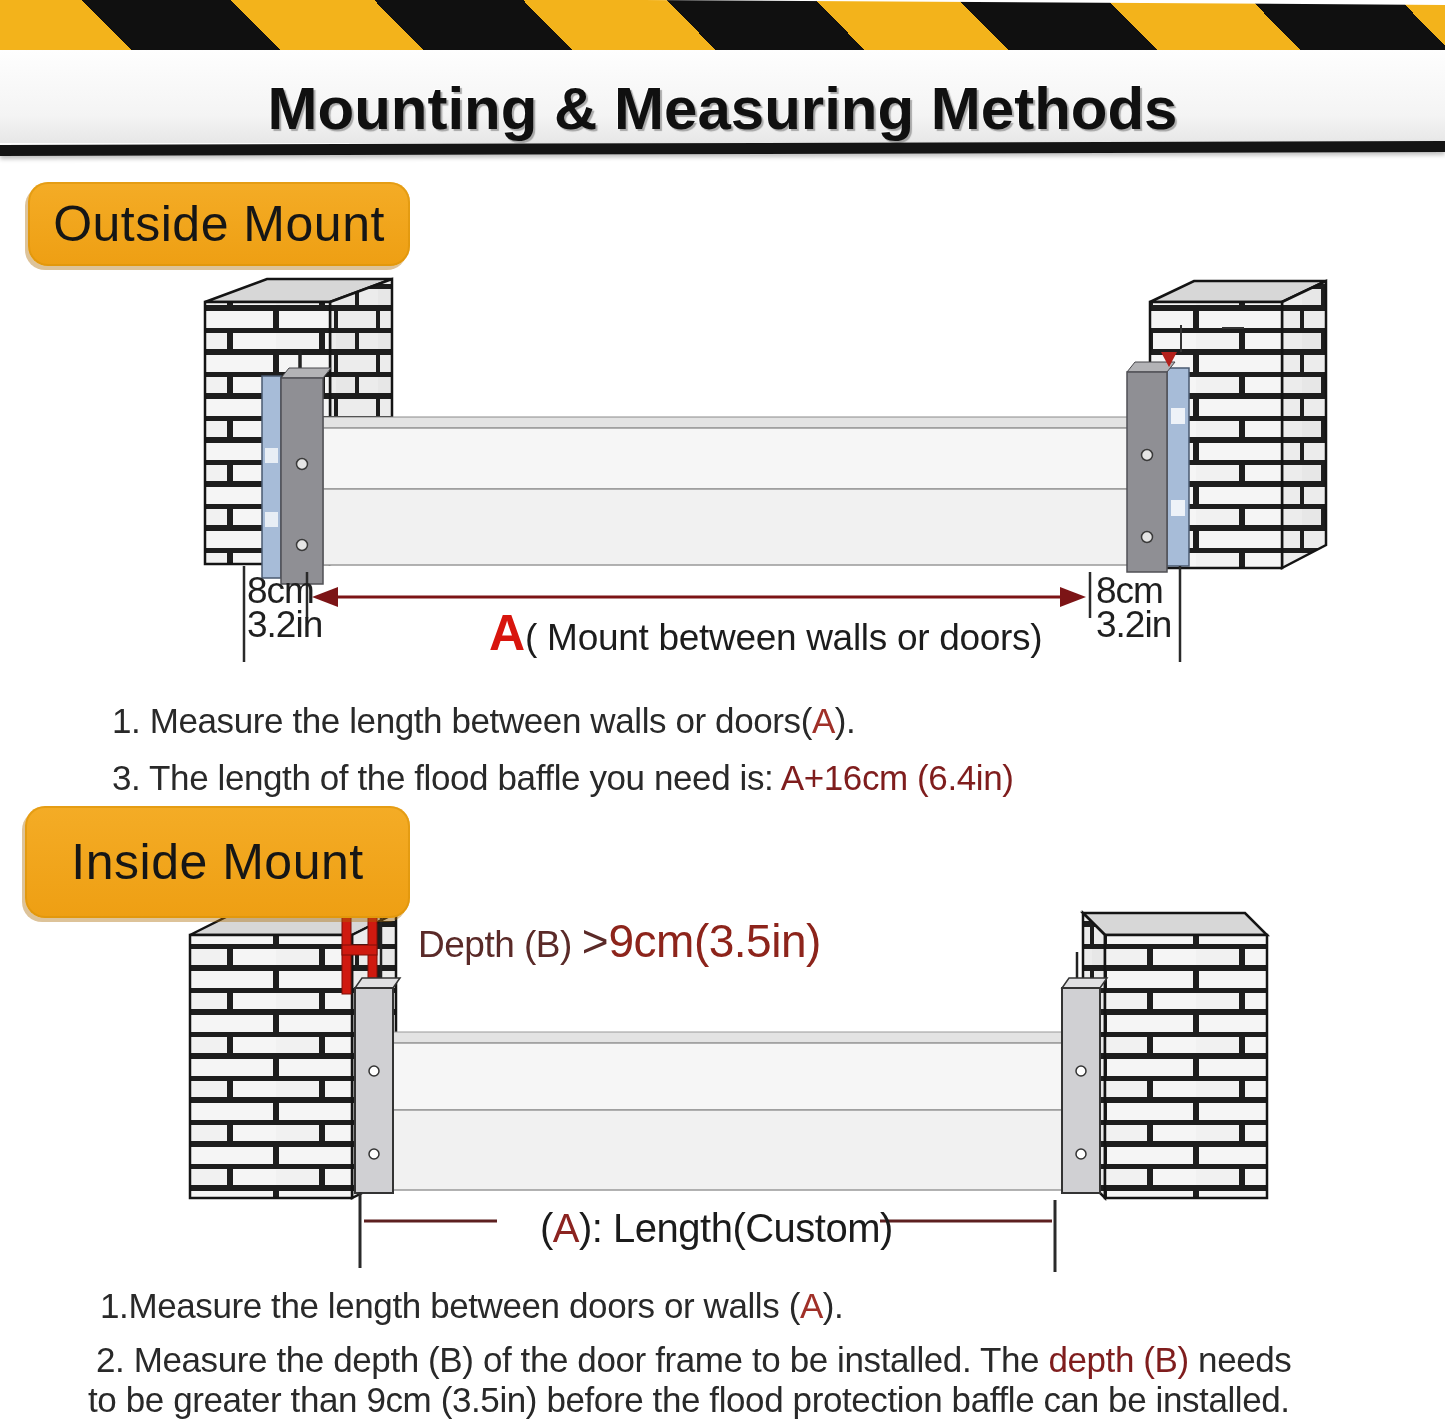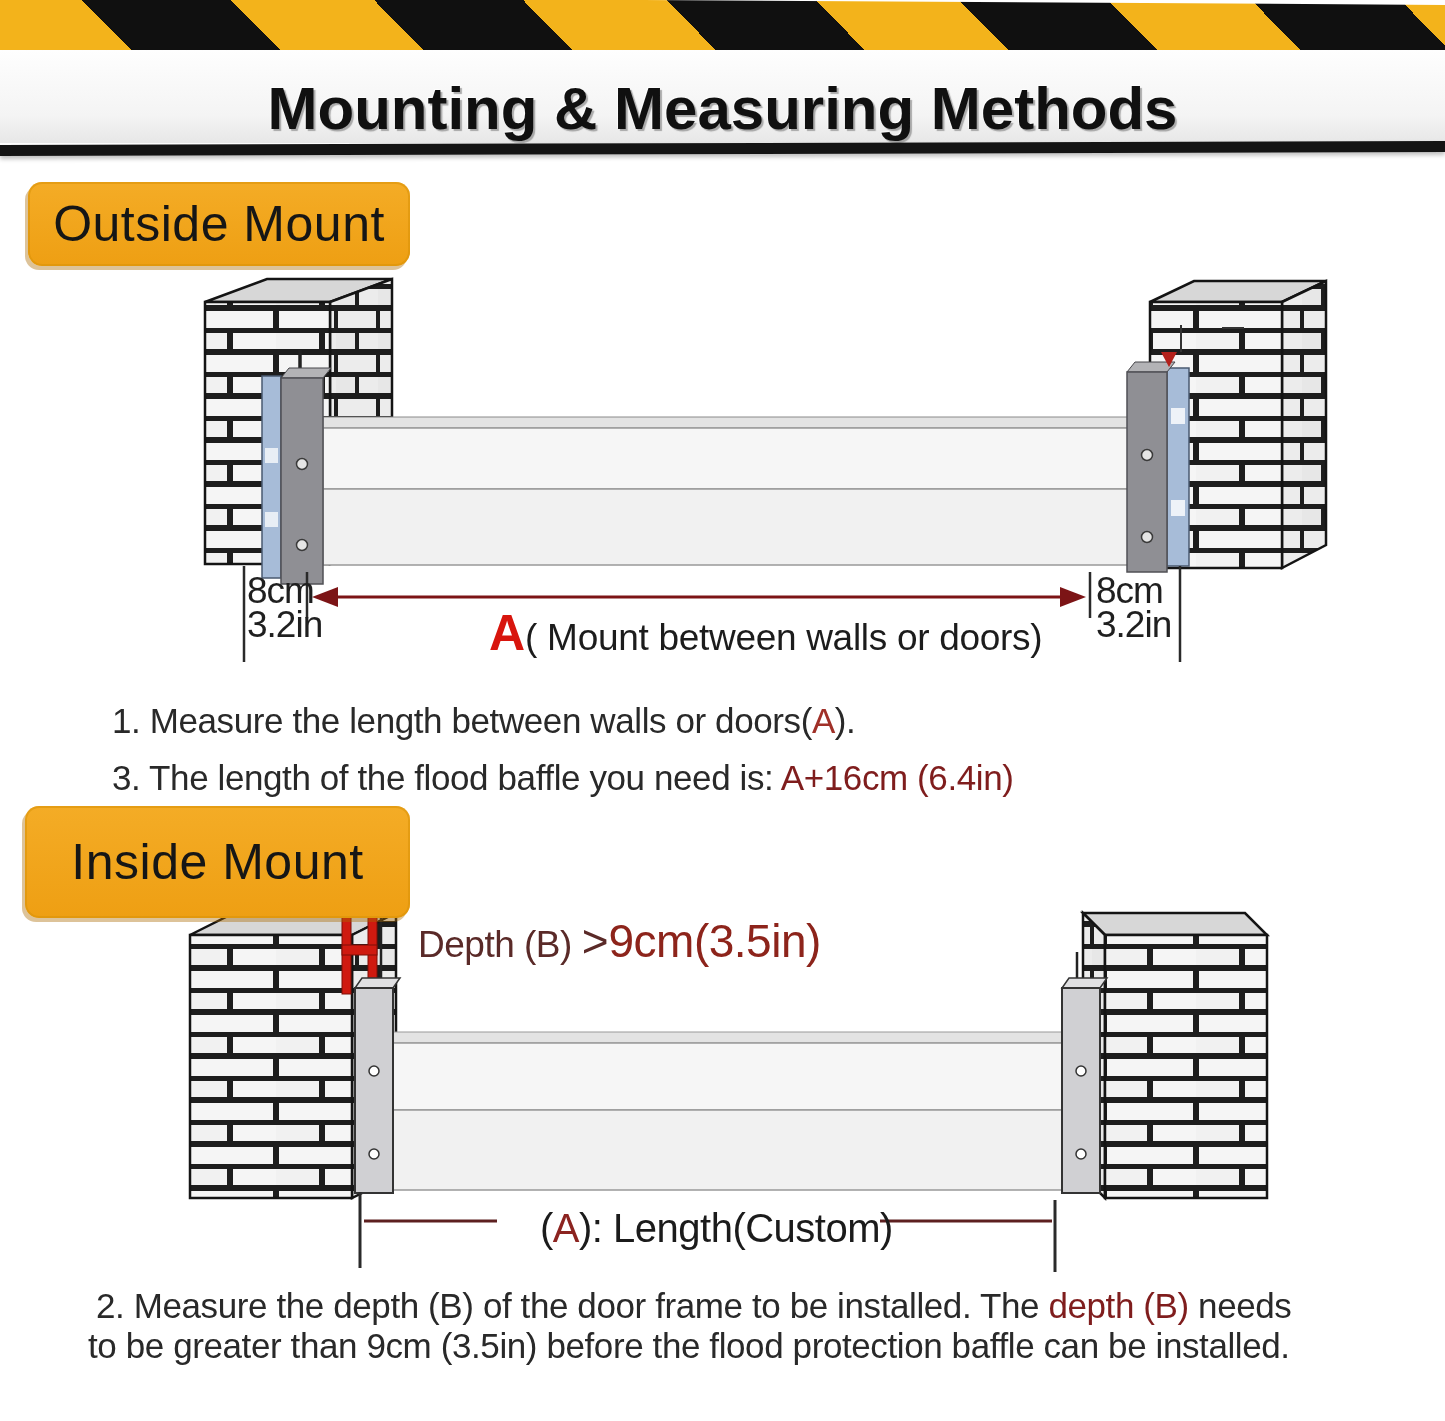--- a/index.html
+++ b/index.html
@@ -22,21 +22,21 @@
   }
   .title-band h1{
     margin:0;font-size:60px;font-weight:bold;letter-spacing:0px;color:#101010;
     text-shadow:2px 2px 1px rgba(110,110,110,.55), -1px -1px 0 rgba(255,255,255,.7);
   }
   .black-bar{left:0;top:143px;width:1445px;height:11px;background:#141414;
     box-shadow:0 3px 4px rgba(0,0,0,.25);transform:rotate(-0.15deg);}
   
   .badge{
     background:linear-gradient(180deg,#f4ac26 0%,#ee9f13 100%);
-    border-radius:14px;display:flex;align-items:center;justify-content:center;
+    border-radius:20px;display:flex;align-items:center;justify-content:center;
     box-shadow:-3px 4px 0 rgba(170,105,0,.40), inset 0 0 0 2px rgba(216,145,8,.55);
     font-size:50px;color:#161616;letter-spacing:0.5px;
   }
   .badge-outside{left:28px;top:182px;width:382px;height:84px;}
   .badge-inside{left:25px;top:806px;width:385px;height:112px;}
   
   svg.art{left:0;top:0;width:1445px;height:1421px;}
   
   .dim-pair{width:90px;line-height:34px;font-size:37px;color:#1f1f1f;letter-spacing:-1px;}
   .dim1-left{left:247px;top:574px;}
@@ -219,17 +219,18 @@
 
   <div class="depth-label abs">
     <span class="pre">Depth (B) </span><span class="gt">&gt;</span><span class="val">9cm(3.5in)</span>
   </div>
 
   <div class="dim2-label abs">
     <span>(</span><span class="var">A</span><span>): Length(Custom)</span>
   </div>
 
   <div class="steps steps2 abs">
+    <div class="line1"><span>1.Measure the length between doors or walls (</span><span class="varred">A</span><span>).</span></div>
     <div class="line2a"><span>2. Measure the depth (B) of the door frame to be installed. The </span><span class="hl">depth (B)</span><span> needs</span></div>
     <div class="line2b">to be greater than 9cm (3.5in) before the flood protection baffle can be installed.</div>
   </div>
 
 </div>
 
 </body></html>

